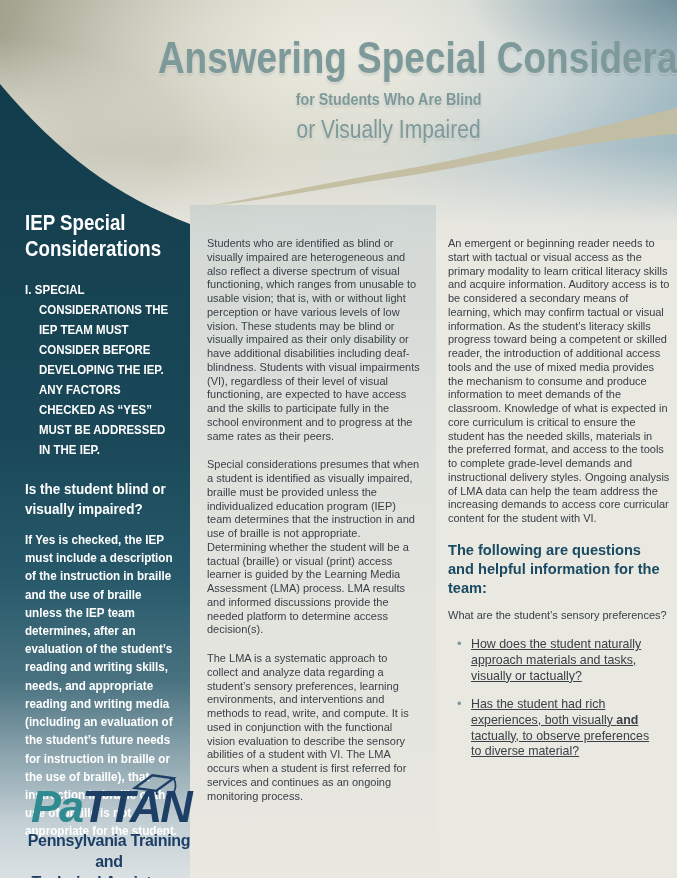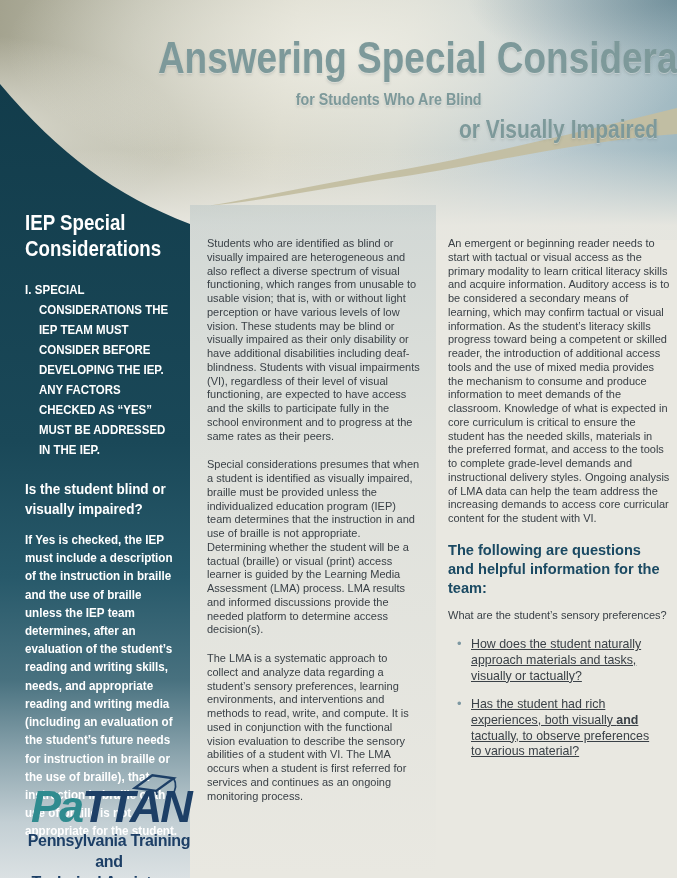--- a/index.html
+++ b/index.html
@@ -22,21 +22,21 @@
   }
   .swoosh { position:absolute; left:0; top:0; }
   .titles {
     position:absolute; left:100px; top:34px; width:577px;
     text-align:center; color:#7d999a;
     text-shadow:0 1px 0 rgba(250,250,245,0.35), 0 2px 3px rgba(80,95,95,0.22);
   }
   .cond { display:inline-block; transform:scaleX(0.84); transform-origin:center; white-space:nowrap; }
   .t1 { font-size:44px; font-weight:bold; line-height:1.1; }
   .t2 { font-size:17px; font-weight:bold; margin-top:9px; line-height:1.1; }
-  .t3 { font-size:25px; font-weight:bold; margin-top:6px; line-height:1.1;text-align:right; }
+  .t3 { font-size:25px; font-weight:normal; margin-top:6px; line-height:1.1; }
 
   
   .mid-band {
     position:absolute; left:190px; top:205px; width:246px; height:673px; z-index:2;
     background:linear-gradient(to bottom,
       rgba(167,186,191,0.35), rgba(167,186,191,0.14) 40%,
       rgba(167,186,191,0.06) 75%, rgba(167,186,191,0));
   }
 
   
@@ -159,18 +159,18 @@
       <p>Students who are identified as blind or visually impaired are heterogeneous and also reflect a diverse spectrum of visual functioning, which ranges from unusable to usable vision; that is, with or without light perception or have various levels of low vision. These students may be blind or visually impaired as their only disability or have additional disabilities including deaf-blindness. Students with visual impairments (VI), regardless of their level of visual functioning, are expected to have access and the skills to participate fully in the school environment and to progress at the same rates as their peers.</p>
       <p>Special considerations presumes that when a student is identified as visually impaired, braille must be provided unless the individualized education program (IEP) team determines that the instruction in and use of braille is not appropriate. Determining whether the student will be a tactual (braille) or visual (print) access learner is guided by the Learning Media Assessment (LMA) process.  LMA results and informed discussions provide the needed platform to determine access decision(s).</p>
       <p>The LMA is a systematic approach to collect and analyze data regarding a student’s sensory preferences, learning environments, and interventions and methods to read, write, and compute. It is used in conjunction with the functional vision evaluation to describe the sensory abilities of a student with VI. The LMA occurs when a student is first referred for services and continues as an ongoing monitoring process.</p>
     </div>
     <div class="col2">
       <p>An emergent or beginning reader needs to start with tactual or visual access as the primary modality to learn critical literacy skills and acquire information. Auditory access is to be considered a secondary means of learning, which may confirm tactual or visual information. As the student’s literacy skills progress toward being a competent or skilled reader, the introduction of additional access tools and the use of mixed media provides the mechanism to consume and produce information to meet demands of the classroom. Knowledge of what is expected in core curriculum is critical to ensure the student has the needed skills, materials in the preferred format, and access to the tools to complete grade-level demands and instructional delivery styles. Ongoing analysis of LMA data can help the team address the increasing demands to access core curricular content for the student with VI.</p>
       <h3>The following are questions and helpful information for the team:</h3>
       <p class="question">What are the student’s sensory preferences?</p>
       <ul class="bullets">
         <li><span>How does the student naturally approach materials and tasks, visually or tactually?</span><b></b><span></span></li>
-        <li><span>Has the student had rich experiences, both visually </span><b>and</b><span> tactually, to observe preferences to various material?</span></li>
+        <li><span>Has the student had rich experiences, both visually </span><b>and</b><span> tactually, to observe preferences to diverse material?</span></li>
       </ul>
     </div>
   </div>
 
 </div>
 
 </body></html>

